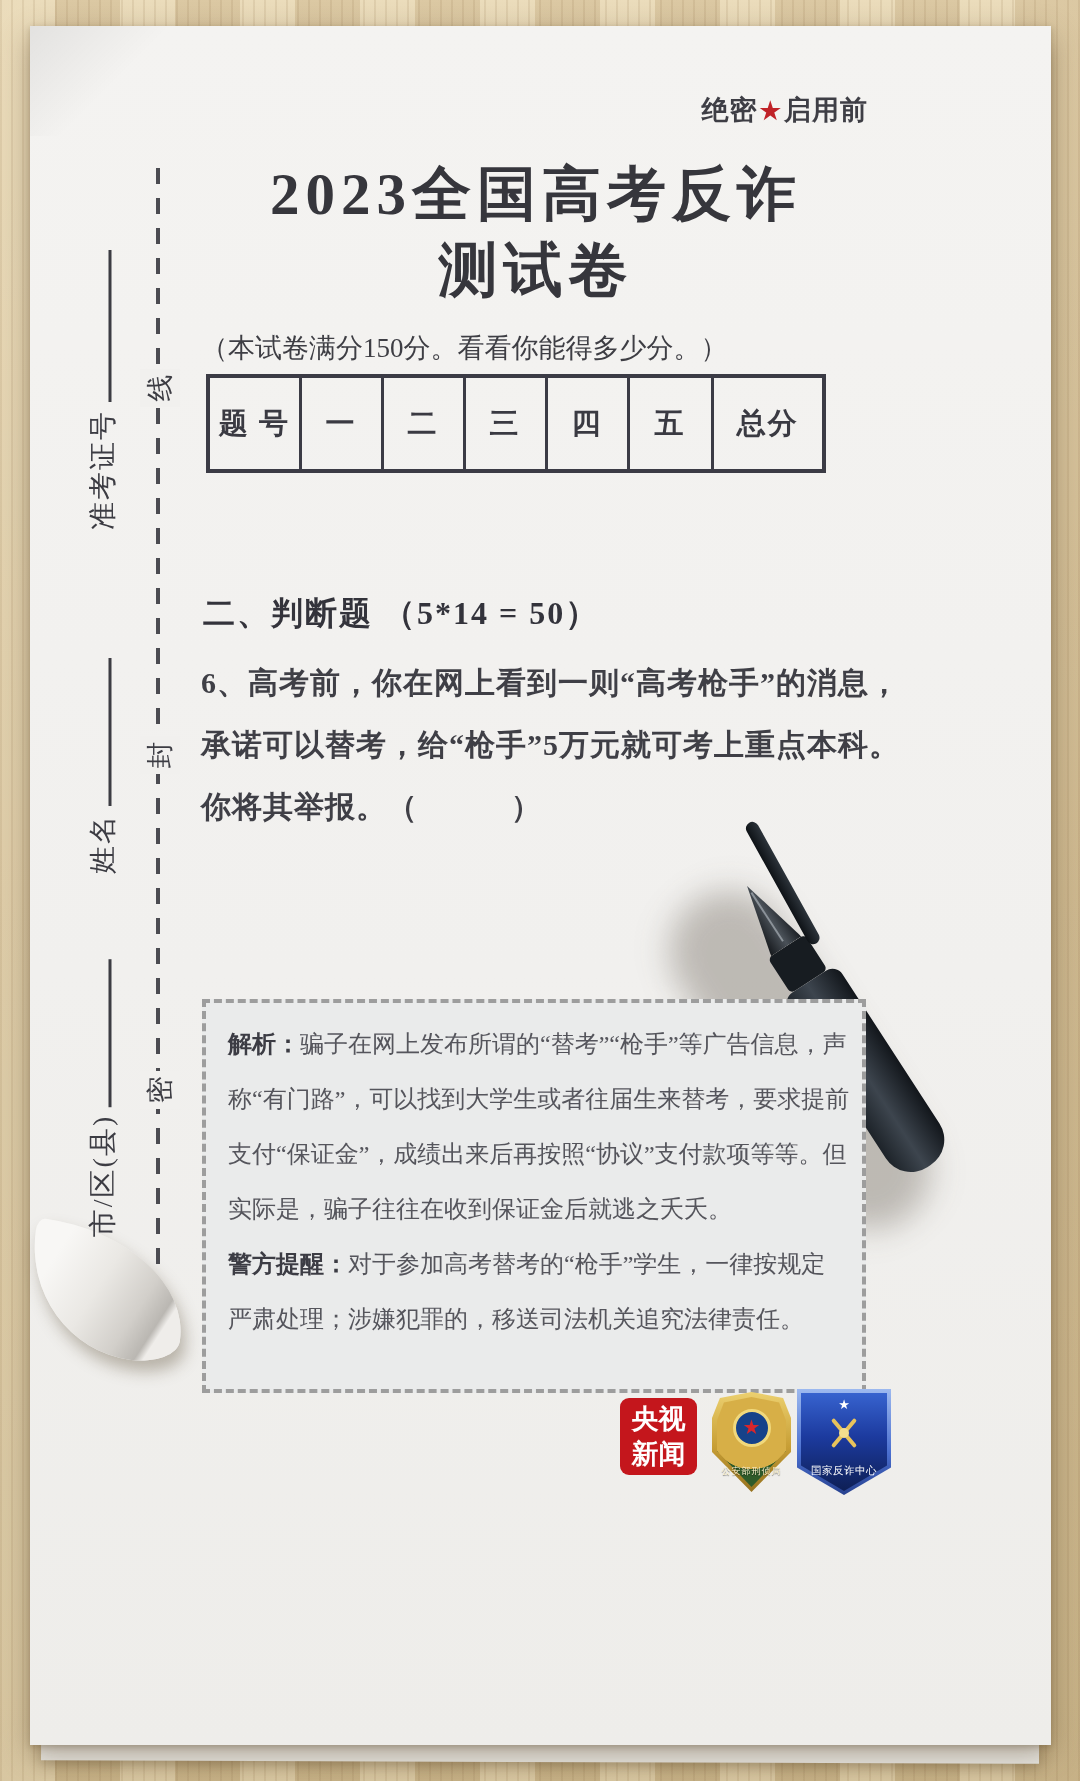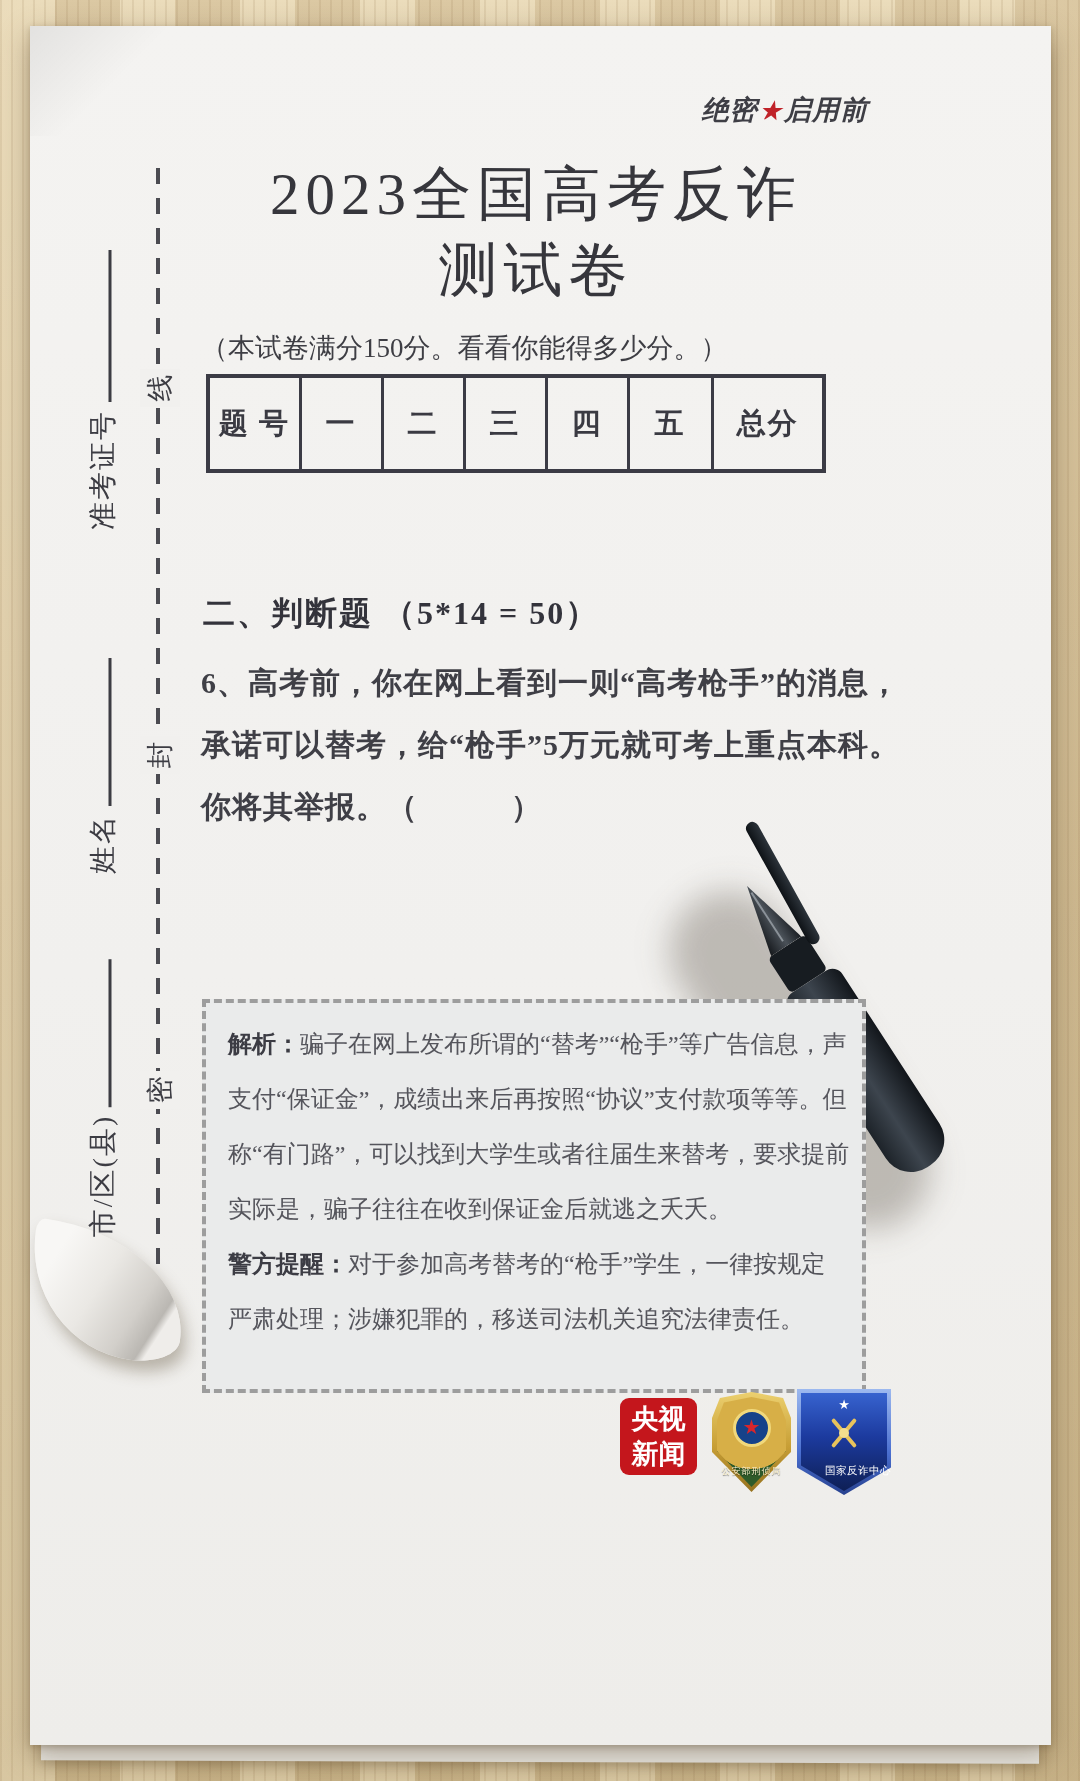--- a/index.html
+++ b/index.html
@@ -47,26 +47,26 @@
     position:absolute; white-space:nowrap; color:#3c3c43; font-size:28px; letter-spacing:2px;
     transform:translate(-50%,-50%) rotate(-90deg);
   }
   .vlabel .blank {
     display:inline-block; height:26px; border-bottom:3px solid #3c3c43;
     margin-left:8px; vertical-align:baseline;
   }
   
   .secret {
     position:absolute; top:92px; right:212px; font-size:27px; font-weight:bold;
-    color:#3e3e45; letter-spacing:1px;font-style:italic;
+    color:#3e3e45; letter-spacing:1px;
   }
   .secret .star { color:#c02228; font-size:24px; padding:0 2px; }
   .title {
     position:absolute; left:200px; top:156px; width:672px; text-align:center;
-    font-size:59px; font-weight:400; color:#36363c; letter-spacing:6px; line-height:76px;
+    font-size:59px; font-weight:700; color:#36363c; letter-spacing:6px; line-height:76px;
   }
   .subtitle { position:absolute; left:201px; top:330px; font-size:27px; color:#3e3e44;text-align:center; }
   
   .score-table {
     position:absolute; left:206px; top:374px; border-collapse:collapse; table-layout:fixed;
     border:4px solid #3b3b45;
   }
   .score-table td {
     border:3px solid #3b3b45; height:91px; text-align:center; vertical-align:middle;
     font-size:29px; font-weight:700; color:#3a3a42; letter-spacing:2px; padding:0;
@@ -156,21 +156,21 @@
   }
   .af-star {
     position:absolute; left:50%; top:8px; transform:translateX(-50%);
     color:#fff; font-size:13px; font-family:"DejaVu Sans",sans-serif;
   }
   .af-sword { position:absolute; left:50%; top:44px; width:4px; height:36px; background:#e8c35c; border-radius:2px; }
   .af-sword.s1 { transform:translate(-50%,-50%) rotate(40deg); }
   .af-sword.s2 { transform:translate(-50%,-50%) rotate(-40deg); }
   .af-dot { position:absolute; left:50%; top:44px; width:10px; height:10px; transform:translate(-50%,-50%); border-radius:50%; background:#f3dd8d; }
   .af-text {
-    position:absolute; left:0; right:0; bottom:17px; text-align:right; color:#fff;
+    position:absolute; left:0; right:0; bottom:17px; text-align:center; color:#fff;
     font-size:10.5px; letter-spacing:.5px; font-family:"Liberation Sans","DejaVu Sans",sans-serif;
   }
 </style>
 </head>
 <body>
 
 <div class="page">
 
   <div class="sheet-back"></div>
   <div class="sheet"></div>
@@ -239,22 +239,22 @@
     <div class="pen-nib"></div>
     <div class="pen-grip"></div>
     <div class="pen-body"></div>
     <div class="pen-clip"></div>
   </div>
 
   <div class="answer-box">
     <div class="ab-line">
       <b>解析：</b><span>骗子在网上发布所谓的“替考”“枪手”等广告信息，声</span>
     </div>
+    <div class="ab-line">称“有门路”，可以找到大学生或者往届生来替考，要求提前</div>
     <div class="ab-line">支付“保证金”，成绩出来后再按照“协议”支付款项等等。但</div>
-    <div class="ab-line">称“有门路”，可以找到大学生或者往届生来替考，要求提前</div>
     <div class="ab-line">实际是，骗子往往在收到保证金后就逃之夭夭。</div>
     <div class="ab-line">
       <b>警方提醒：</b><span>对于参加高考替考的“枪手”学生，一律按规定</span>
     </div>
     <div class="ab-line">严肃处理；涉嫌犯罪的，移送司法机关追究法律责任。</div>
   </div>
 
   <div class="badge-cctv">
     <div>央视</div>
     <div>新闻</div>

